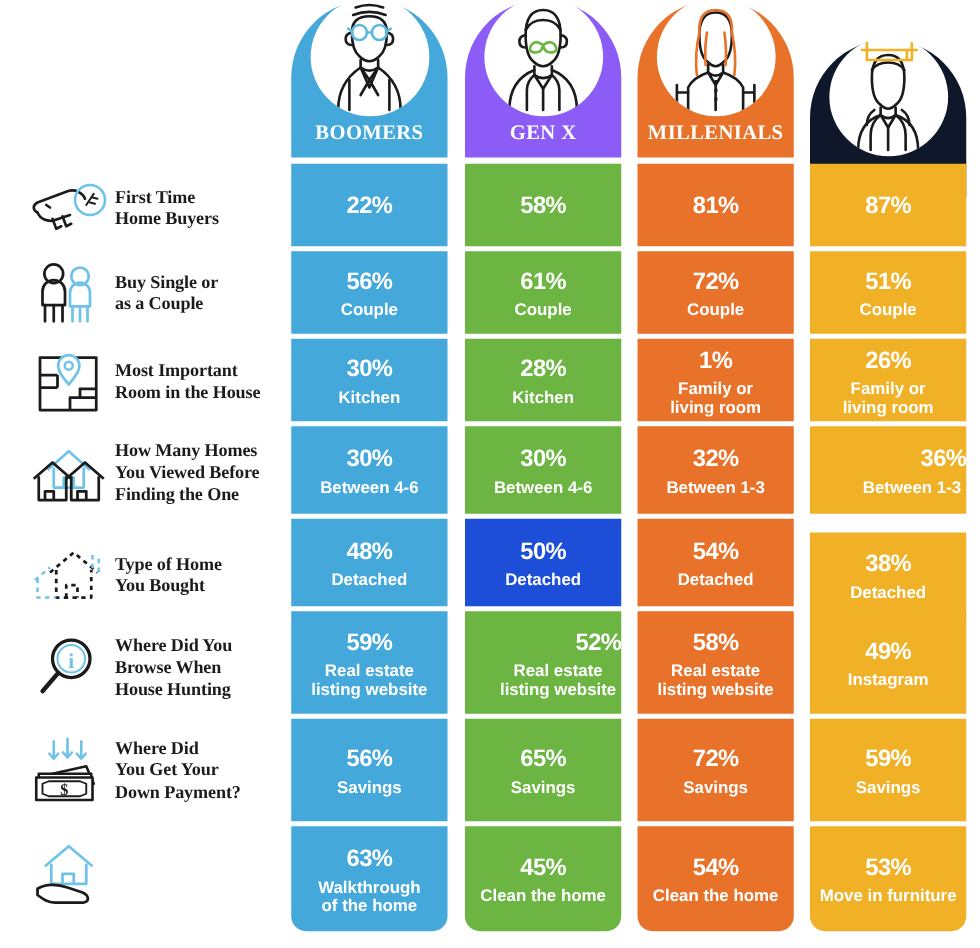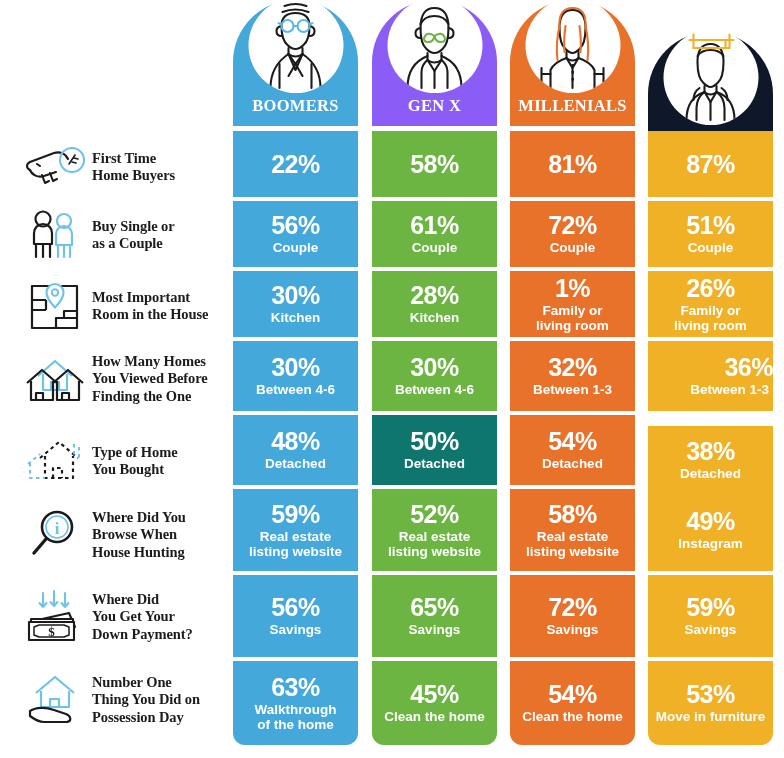--- a/index.html
+++ b/index.html
@@ -98,21 +98,21 @@
     color: #ffffff;
     text-align: center;
     display: flex;
     flex-direction: column;
     align-items: center;
     justify-content: center;
   }
   .cell-pct {
     font-family: "Liberation Sans", sans-serif;
     font-weight: bold;
-    font-size: 25px;
+    font-size: 19px;
     line-height: 27px;
     letter-spacing: -0.5px;
   }
   .cell-sub {
     font-family: "Liberation Sans", sans-serif;
     font-weight: bold;
     font-size: 13.5px;
     line-height: 15.5px;
     margin-top: 1px;
     padding: 0 4px;
@@ -263,21 +263,20 @@
         <g fill="none" stroke="#6FC3E8" stroke-width="2.2" stroke-linejoin="round">
           <path d="M12 20 L31 4 L50 20"></path>
           <path d="M17 18 L17 34 L45 34 L45 18"></path>
           <path d="M26 34 L26 26 L35 26 L35 34"></path>
         </g>
         <g fill="none" stroke="#1b1b1b" stroke-width="2.2" stroke-linecap="round" stroke-linejoin="round">
           <path d="M6 38 C12 34 22 34 30 37 L42 41 C47 43 48 48 43 49 L20 49 C14 49 10 46 6 43 Z"></path>
         </g>
       </svg>
     </div>
-    <div class="label-text">Number One<br>Thing You Did on<br>Possession Day</div>
   </div>
 </div>
 
 <div class="col" style="left:233px;">
   <div class="col-head" style="background:#44A8DB;">
     <div class="col-avatar">
       <svg width="95" height="95" viewBox="0 0 95 95">
         <g fill="none" stroke="#1b1b1b" stroke-width="2.1" stroke-linecap="round" stroke-linejoin="round">
           <path d="M36 8 q11 -4 22 0"></path>
             <path d="M34 14 q13 -5 26 0"></path>
@@ -371,25 +370,25 @@
     <div class="cell-sub">Couple</div>
   </div>
   <div class="cell" style="top:271px;height:66px;background:#6CB543;">
     <div class="cell-pct">28%</div>
     <div class="cell-sub">Kitchen</div>
   </div>
   <div class="cell" style="top:341px;height:70px;background:#6CB543;">
     <div class="cell-pct">30%</div>
     <div class="cell-sub">Between 4-6</div>
   </div>
-  <div class="cell" style="top:415px;height:70px;background:#0f766e;">
+  <div class="cell" style="top:415px;height:70px;background:#1d4ed8;">
     <div class="cell-pct">50%</div>
     <div class="cell-sub">Detached</div>
   </div>
-  <div class="cell" style="top:489px;height:82px;background:#6CB543;">
+  <div class="cell" style="top:489px;height:82px;background:#6CB543;align-items:flex-end;">
     <div class="cell-pct">52%</div>
     <div class="cell-sub">Real estate<br>listing website</div>
   </div>
   <div class="cell" style="top:575px;height:82px;background:#6CB543;">
     <div class="cell-pct">65%</div>
     <div class="cell-sub">Savings</div>
   </div>
   <div class="cell last" style="top:661px;height:84px;background:#6CB543;">
     <div class="cell-pct">45%</div>
     <div class="cell-sub">Clean the home</div>

